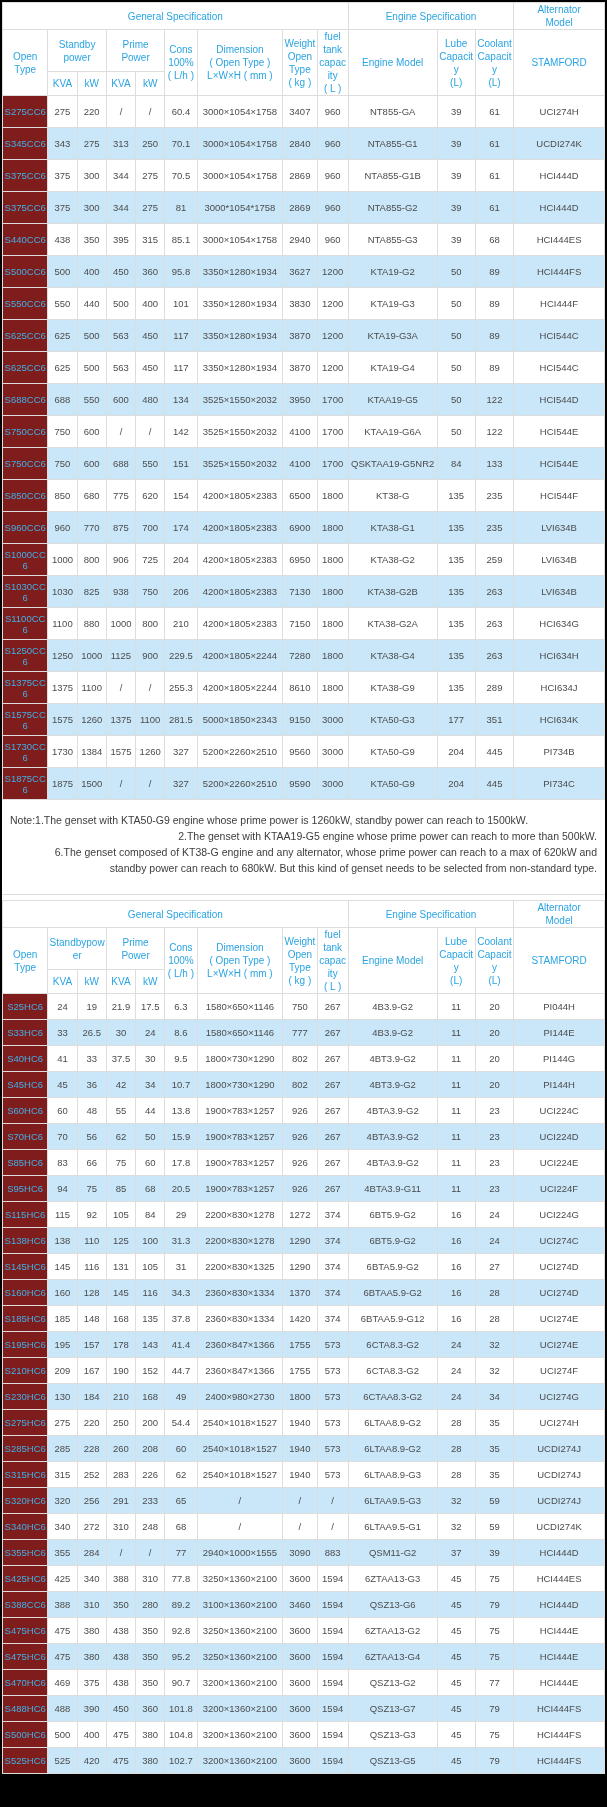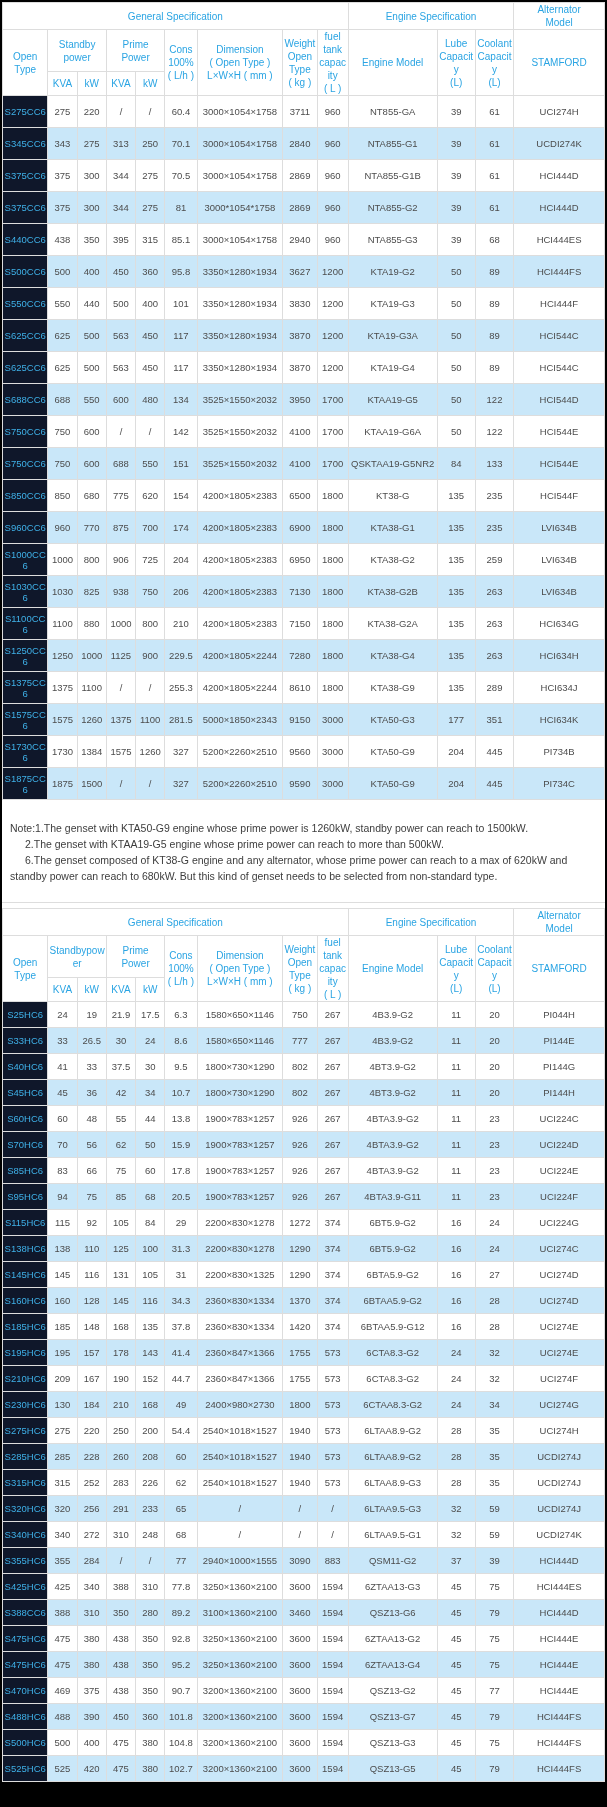--- a/index.html
+++ b/index.html
@@ -12,26 +12,26 @@
   table.spec thead th{
     color:#2aa4e3;font-weight:normal;font-size:10px;background:#fff;
     white-space:pre-line;line-height:13px;
   }
   tr.group-row{height:23px;}
   tr.mid-row{height:30px;}
   tr.sub-row{height:17px;}
   table.t1 tbody tr{height:32px;}
   table.t2 tbody tr{height:26px;}
   table.spec tbody td{font-size:9.5px;color:#4c4c4c;}
-  td.model-cell{background:#0f172a;}
+  td.model-cell{background:#7f1d1d;}
   a.model-link{color:#3fb1e8;text-decoration:none;font-size:9.5px;cursor:pointer;}
   tr.stripe td.data-cell{background:#c9e7f9;}
-  .notes{font-size:10.5px;color:#3d3d3d;padding:20px 8px 18px 8px;line-height:16px;
+  .notes{font-size:10.5px;color:#3d3d3d;padding:12px 8px 18px 8px;line-height:16px;
          border-bottom:1px solid #ddd;}
-  .notes .indent{text-indent:15px;}
+  .notes .indent{text-indent:15px;text-align:right;}
   .gap{height:5px;}
 </style>
 </head>
 <body>
 
 <div class="page">
 
   <table class="spec t1" id="table-0">
       <colgroup>
         <col style="width: 45px;">
@@ -90,21 +90,21 @@
       </thead>
       <tbody>
         <tr>
           <td class="model-cell"><a class="model-link">S275CC6</a></td>
           <td class="data-cell">275</td>
           <td class="data-cell">220</td>
           <td class="data-cell">/</td>
           <td class="data-cell">/</td>
           <td class="data-cell">60.4</td>
           <td class="data-cell">3000×1054×1758</td>
-          <td class="data-cell">3711</td>
+          <td class="data-cell">3407</td>
           <td class="data-cell">960</td>
           <td class="data-cell">NT855-GA</td>
           <td class="data-cell">39</td>
           <td class="data-cell">61</td>
           <td class="data-cell">UCI274H</td>
         </tr>
         <tr class="stripe">
           <td class="model-cell"><a class="model-link">S345CC6</a></td>
           <td class="data-cell">343</td>
           <td class="data-cell">275</td>

